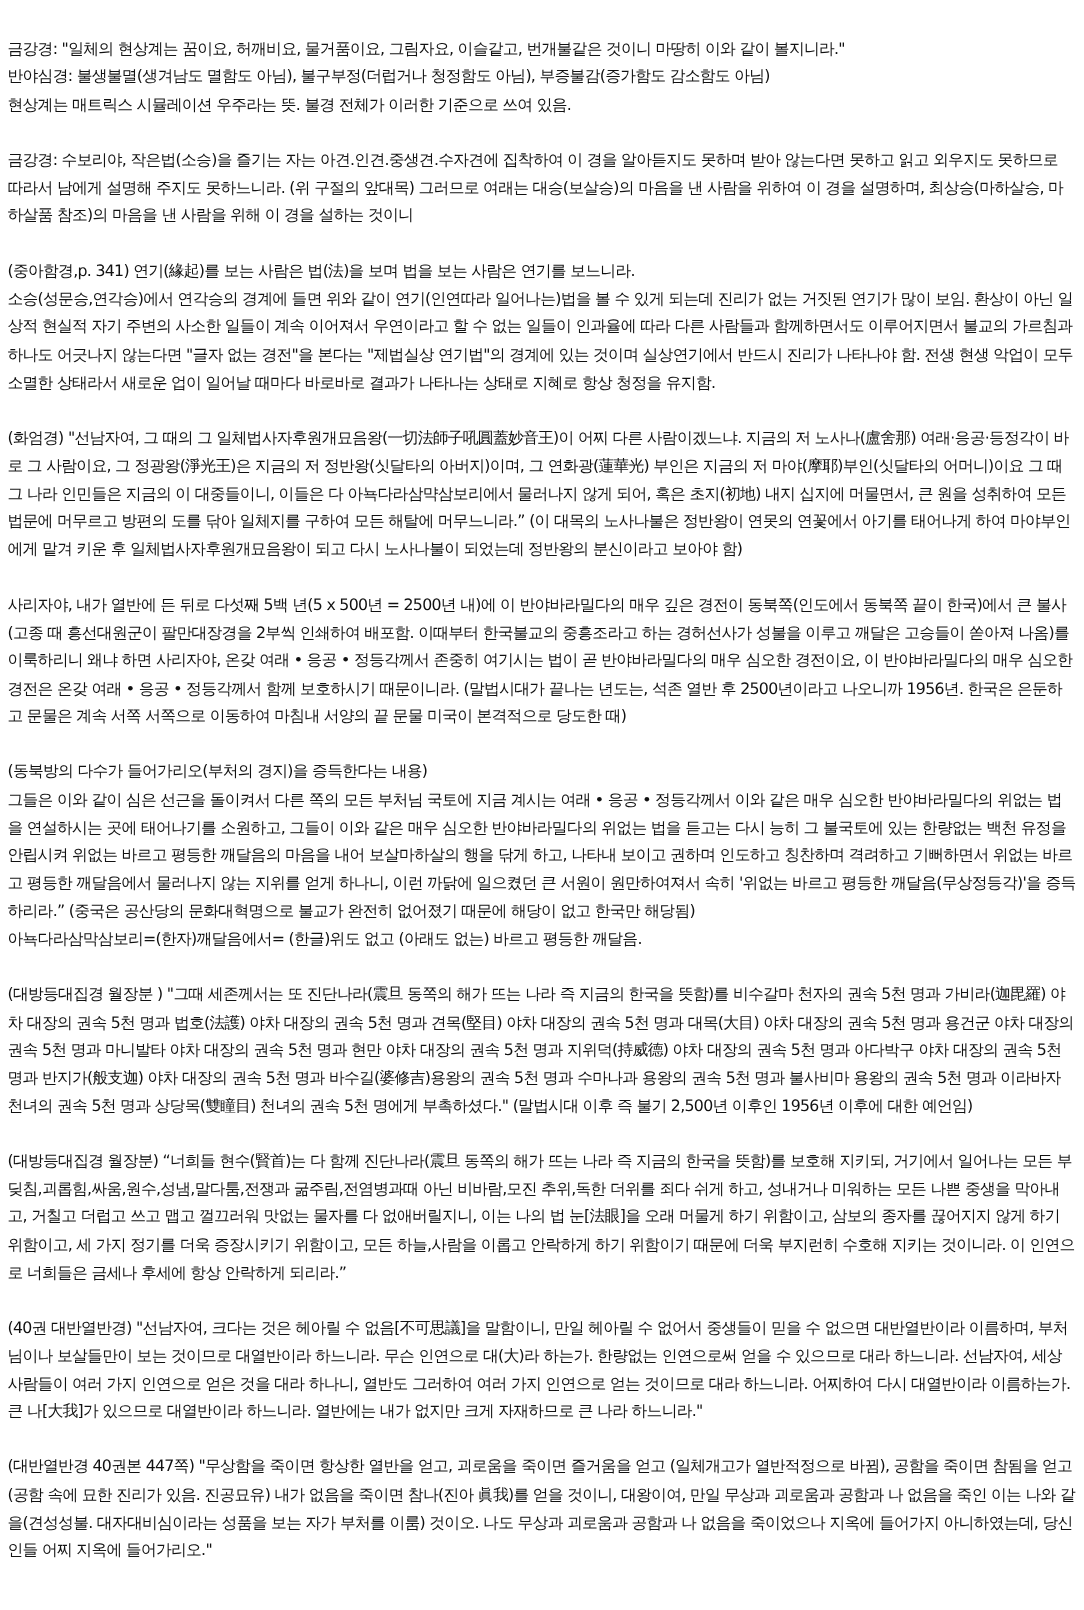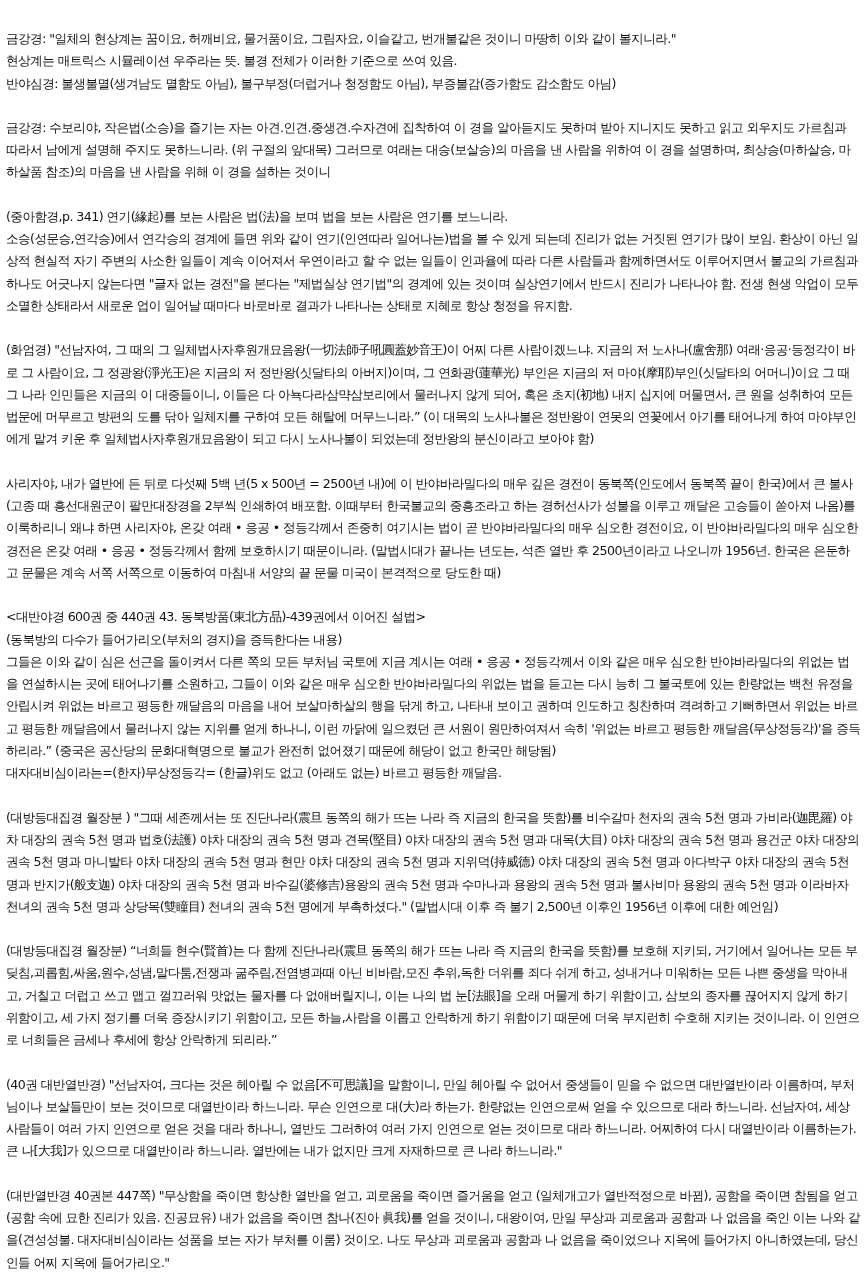--- a/index.html
+++ b/index.html
@@ -20,46 +20,45 @@
   .para { margin: 0 0 22px 0; }
   .line { display: block; }
 </style>
 </head>
 <body>
 
 <div class="doc">
 
   <p class="para">
     <span class="line">금강경: "일체의 현상계는 꿈이요, 허깨비요, 물거품이요, 그림자요, 이슬같고, 번개불같은 것이니 마땅히 이와 같이 볼지니라."</span>
+    <span class="line">반야심경: 불생불멸(생겨남도 멸함도 아님), 불구부정(더럽거나 청정함도 아님), 부증불감(증가함도 감소함도 아님)</span>
     <span class="line">현상계는 매트릭스 시뮬레이션 우주라는 뜻. 불경 전체가 이러한 기준으로 쓰여 있음.</span>
-    <span class="line">반야심경: 불생불멸(생겨남도 멸함도 아님), 불구부정(더럽거나 청정함도 아님), 부증불감(증가함도 감소함도 아님)</span>
   </p>
 
   <p class="para">
-    <span class="line">금강경: 수보리야, 작은법(소승)을 즐기는 자는 아견.인견.중생견.수자견에 집착하여 이 경을 알아듣지도 못하며 받아 지니지도 못하고 읽고 외우지도 가르침과 따라서 남에게 설명해 주지도 못하느니라. (위 구절의 앞대목) 그러므로 여래는 대승(보살승)의 마음을 낸 사람을 위하여 이 경을 설명하며, 최상승(마하살승, 마하살품 참조)의 마음을 낸 사람을 위해 이 경을 설하는 것이니</span>
+    <span class="line">금강경: 수보리야, 작은법(소승)을 즐기는 자는 아견.인견.중생견.수자견에 집착하여 이 경을 알아듣지도 못하며 받아 않는다면 못하고 읽고 외우지도 못하므로 따라서 남에게 설명해 주지도 못하느니라. (위 구절의 앞대목) 그러므로 여래는 대승(보살승)의 마음을 낸 사람을 위하여 이 경을 설명하며, 최상승(마하살승, 마하살품 참조)의 마음을 낸 사람을 위해 이 경을 설하는 것이니</span>
   </p>
 
   <p class="para">
     <span class="line">(중아함경,p. 341) 연기(緣起)를 보는 사람은 법(法)을 보며 법을 보는 사람은 연기를 보느니라.</span>
     <span class="line">소승(성문승,연각승)에서 연각승의 경계에 들면 위와 같이 연기(인연따라 일어나는)법을 볼 수 있게 되는데 진리가 없는 거짓된 연기가 많이 보임. 환상이 아닌 일상적 현실적 자기 주변의 사소한 일들이 계속 이어져서 우연이라고 할 수 없는 일들이 인과율에 따라 다른 사람들과 함께하면서도 이루어지면서 불교의 가르침과 하나도 어긋나지 않는다면 "글자 없는 경전"을 본다는 "제법실상 연기법"의 경계에 있는 것이며 실상연기에서 반드시 진리가 나타나야 함. 전생 현생 악업이 모두 소멸한 상태라서 새로운 업이 일어날 때마다 바로바로 결과가 나타나는 상태로 지혜로 항상 청정을 유지함.</span>
   </p>
 
   <p class="para">
     <span class="line">(화엄경) "선남자여, 그 때의 그 일체법사자후원개묘음왕(一切法師子吼圓蓋妙音王)이 어찌 다른 사람이겠느냐. 지금의 저 노사나(盧舍那) 여래·응공·등정각이 바로 그 사람이요, 그 정광왕(淨光王)은 지금의 저 정반왕(싯달타의 아버지)이며, 그 연화광(蓮華光) 부인은 지금의 저 마야(摩耶)부인(싯달타의 어머니)이요 그 때 그 나라 인민들은 지금의 이 대중들이니, 이들은 다 아뇩다라삼먁삼보리에서 물러나지 않게 되어, 혹은 초지(初地) 내지 십지에 머물면서, 큰 원을 성취하여 모든 법문에 머무르고 방편의 도를 닦아 일체지를 구하여 모든 해탈에 머무느니라.” (이 대목의 노사나불은 정반왕이 연못의 연꽃에서 아기를 태어나게 하여 마야부인에게 맡겨 키운 후 일체법사자후원개묘음왕이 되고 다시 노사나불이 되었는데 정반왕의 분신이라고 보아야 함)</span>
   </p>
 
   <p class="para">
     <span class="line">사리자야, 내가 열반에 든 뒤로 다섯째 5백 년(5 x 500년 = 2500년 내)에 이 반야바라밀다의 매우 깊은 경전이 동북쪽(인도에서 동북쪽 끝이 한국)에서 큰 불사(고종 때 흥선대원군이 팔만대장경을 2부씩 인쇄하여 배포함. 이때부터 한국불교의 중흥조라고 하는 경허선사가 성불을 이루고 깨달은 고승들이 쏟아져 나옴)를 이룩하리니 왜냐 하면 사리자야, 온갖 여래 • 응공 • 정등각께서 존중히 여기시는 법이 곧 반야바라밀다의 매우 심오한 경전이요, 이 반야바라밀다의 매우 심오한 경전은 온갖 여래 • 응공 • 정등각께서 함께 보호하시기 때문이니라. (말법시대가 끝나는 년도는, 석존 열반 후 2500년이라고 나오니까 1956년. 한국은 은둔하고 문물은 계속 서쪽 서쪽으로 이동하여 마침내 서양의 끝 문물 미국이 본격적으로 당도한 때)</span>
   </p>
 
   <p class="para">
-    <span class="line">&lt;대반야경 600권 중 440권 43. 동북방품(東北方品)-439권에서 이어진 설법&gt;</span>
     <span class="line">(동북방의 다수가 들어가리오(부처의 경지)을 증득한다는 내용)</span>
     <span class="line">그들은 이와 같이 심은 선근을 돌이켜서 다른 쪽의 모든 부처님 국토에 지금 계시는 여래 • 응공 • 정등각께서 이와 같은 매우 심오한 반야바라밀다의 위없는 법을 연설하시는 곳에 태어나기를 소원하고, 그들이 이와 같은 매우 심오한 반야바라밀다의 위없는 법을 듣고는 다시 능히 그 불국토에 있는 한량없는 백천 유정을 안립시켜 위없는 바르고 평등한 깨달음의 마음을 내어 보살마하살의 행을 닦게 하고, 나타내 보이고 권하며 인도하고 칭찬하며 격려하고 기뻐하면서 위없는 바르고 평등한 깨달음에서 물러나지 않는 지위를 얻게 하나니, 이런 까닭에 일으켰던 큰 서원이 원만하여져서 속히 '위없는 바르고 평등한 깨달음(무상정등각)'을 증득하리라.” (중국은 공산당의 문화대혁명으로 불교가 완전히 없어졌기 때문에 해당이 없고 한국만 해당됨)</span>
-    <span class="line">대자대비심이라는=(한자)무상정등각= (한글)위도 없고 (아래도 없는) 바르고 평등한 깨달음.</span>
+    <span class="line">아뇩다라삼막삼보리=(한자)깨달음에서= (한글)위도 없고 (아래도 없는) 바르고 평등한 깨달음.</span>
   </p>
 
   <p class="para">
     <span class="line">(대방등대집경 월장분 ) "그때 세존께서는 또 진단나라(震旦 동쪽의 해가 뜨는 나라 즉 지금의 한국을 뜻함)를 비수갈마 천자의 권속 5천 명과 가비라(迦毘羅) 야차 대장의 권속 5천 명과 법호(法護) 야차 대장의 권속 5천 명과 견목(堅目) 야차 대장의 권속 5천 명과 대목(大目) 야차 대장의 권속 5천 명과 용건군 야차 대장의 권속 5천 명과 마니발타 야차 대장의 권속 5천 명과 현만 야차 대장의 권속 5천 명과 지위덕(持威德) 야차 대장의 권속 5천 명과 아다박구 야차 대장의 권속 5천 명과 반지가(般支迦) 야차 대장의 권속 5천 명과 바수길(婆修吉)용왕의 권속 5천 명과 수마나과 용왕의 권속 5천 명과 불사비마 용왕의 권속 5천 명과 이라바자 천녀의 권속 5천 명과 상당목(雙瞳目) 천녀의 권속 5천 명에게 부촉하셨다." (말법시대 이후 즉 불기 2,500년 이후인 1956년 이후에 대한 예언임)</span>
   </p>
 
   <p class="para">
     <span class="line">(대방등대집경 월장분) “너희들 현수(賢首)는 다 함께 진단나라(震旦 동쪽의 해가 뜨는 나라 즉 지금의 한국을 뜻함)를 보호해 지키되, 거기에서 일어나는 모든 부딪침,괴롭힘,싸움,원수,성냄,말다툼,전쟁과 굶주림,전염병과때 아닌 비바람,모진 추위,독한 더위를 죄다 쉬게 하고, 성내거나 미워하는 모든 나쁜 중생을 막아내고, 거칠고 더럽고 쓰고 맵고 껄끄러워 맛없는 물자를 다 없애버릴지니, 이는 나의 법 눈[法眼]을 오래 머물게 하기 위함이고, 삼보의 종자를 끊어지지 않게 하기 위함이고, 세 가지 정기를 더욱 증장시키기 위함이고, 모든 하늘,사람을 이롭고 안락하게 하기 위함이기 때문에 더욱 부지런히 수호해 지키는 것이니라. 이 인연으로 너희들은 금세나 후세에 항상 안락하게 되리라.”</span>
   </p>
 

